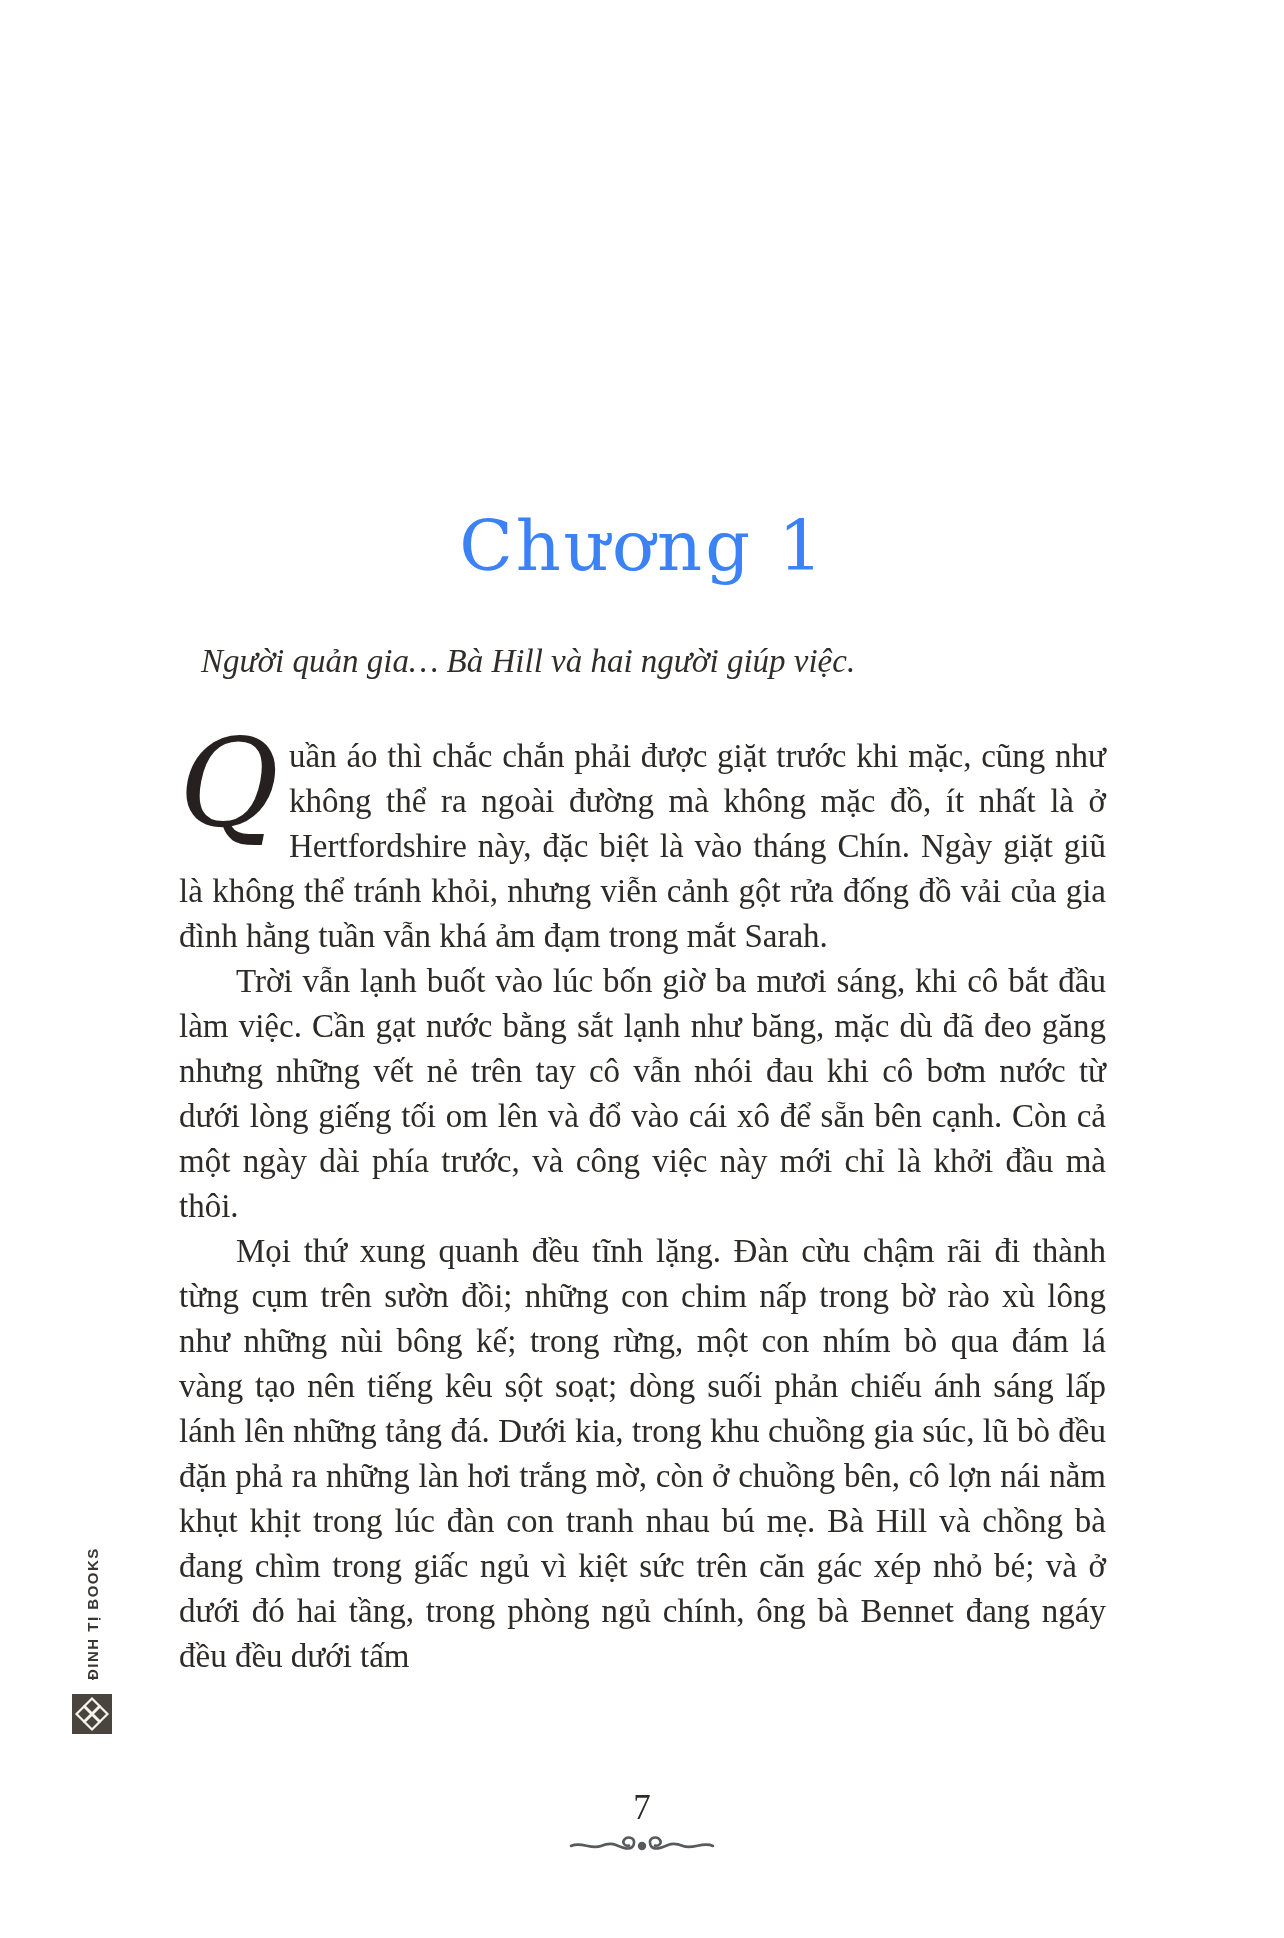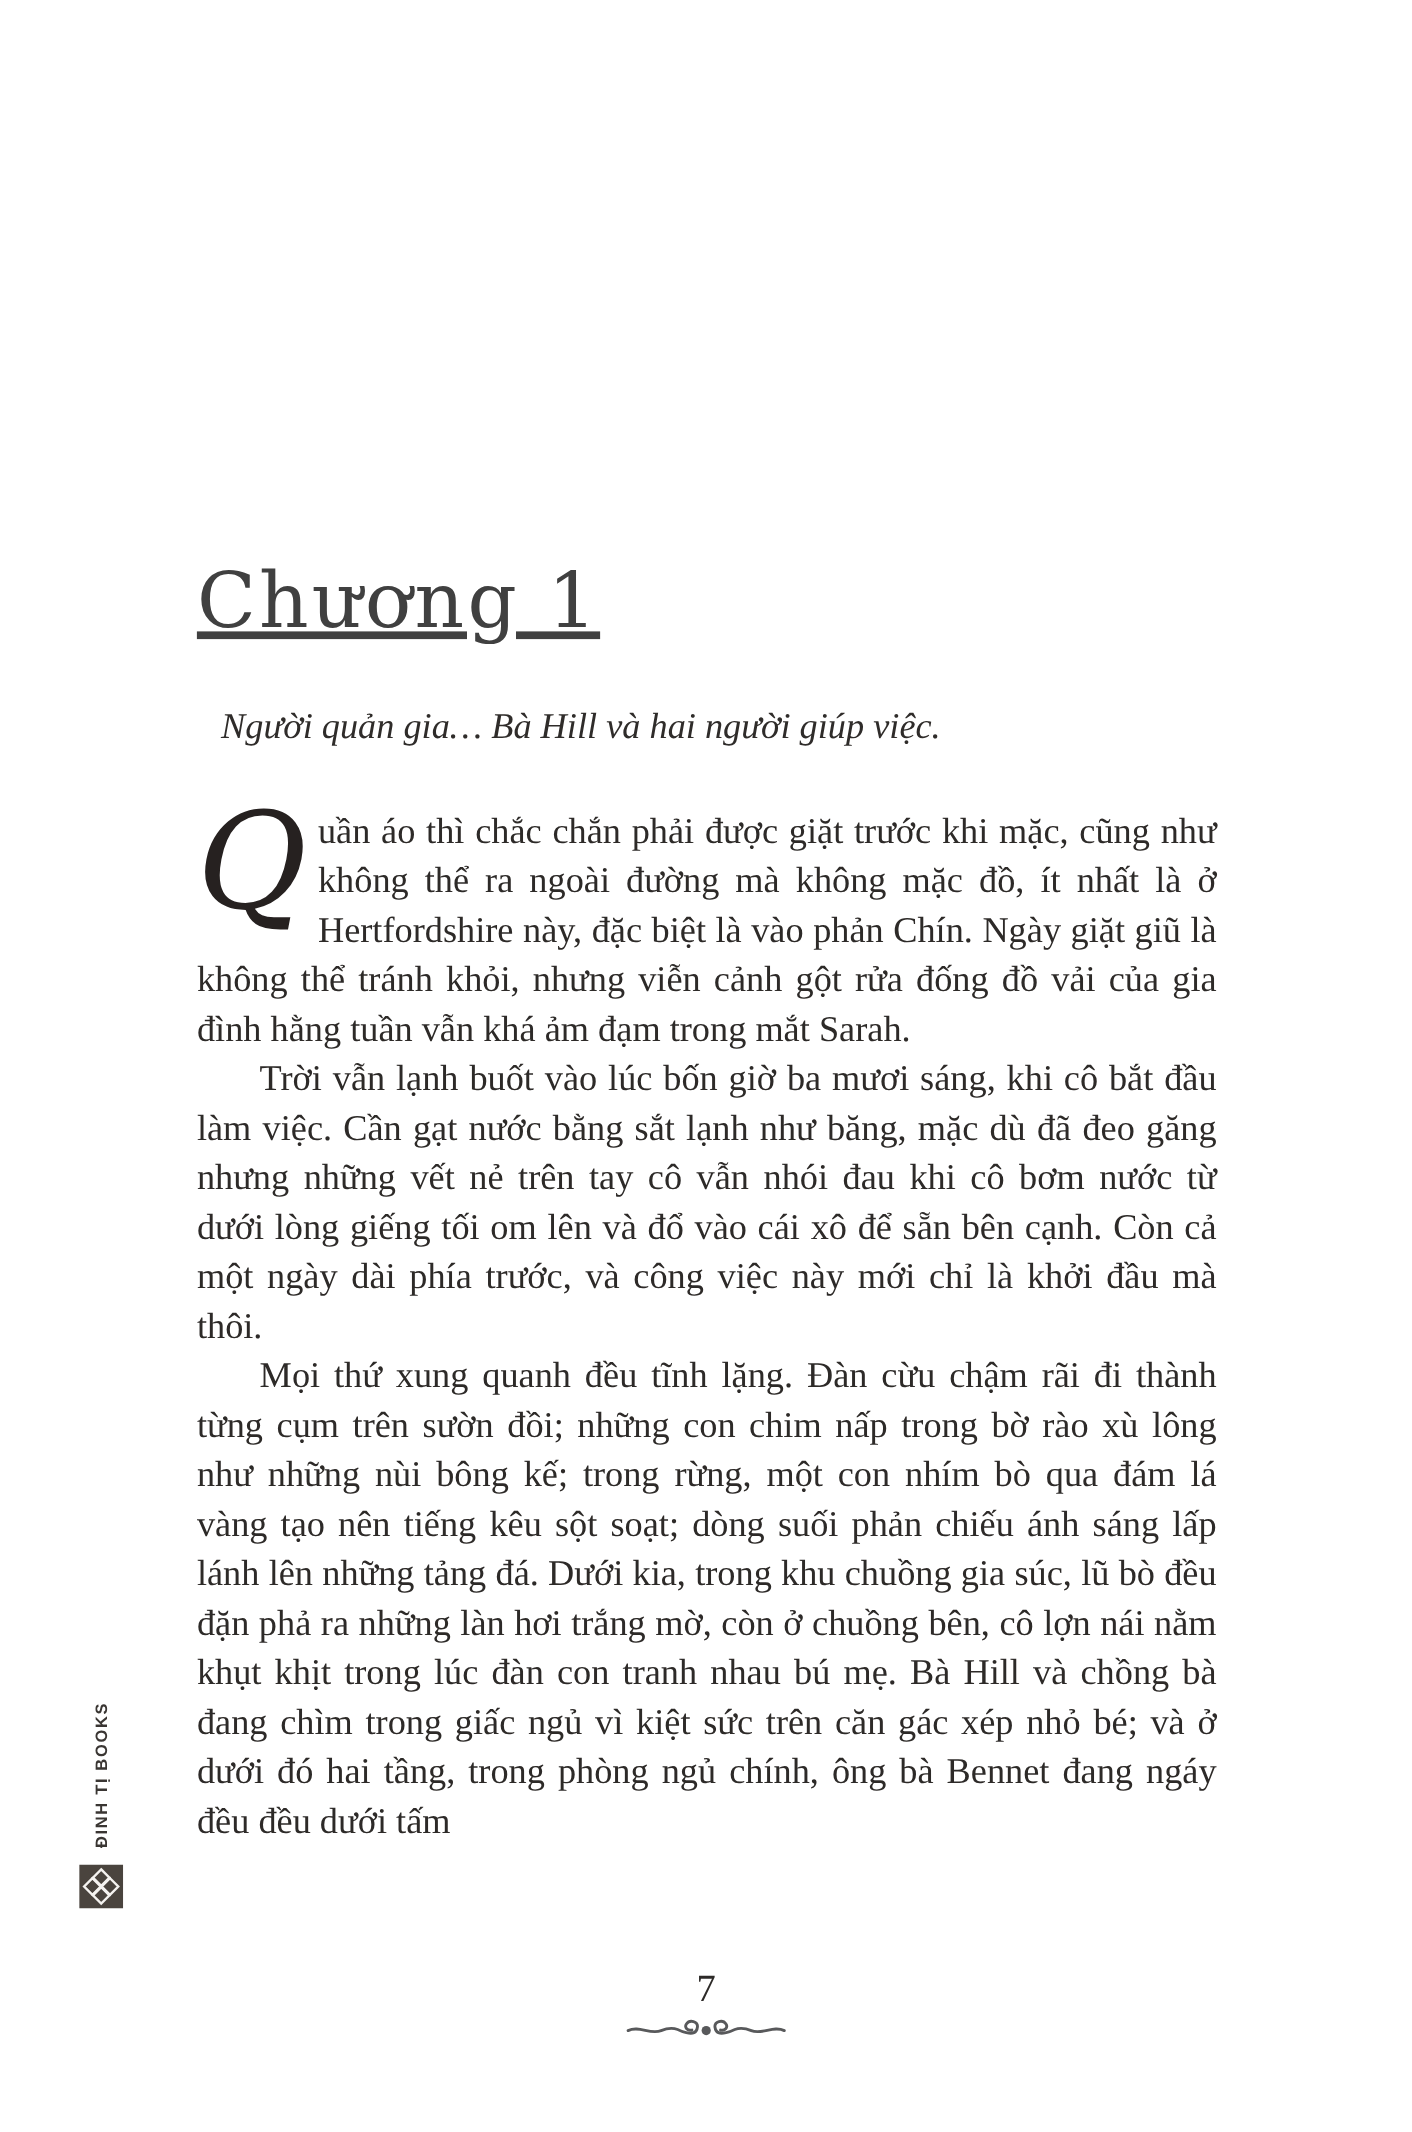--- a/index.html
+++ b/index.html
@@ -20,27 +20,27 @@
   
   .content {
     position: absolute;
     left: 179px;
     top: 0;
     width: 927px;
     padding-top: 508px;
   }
   .chapter-title {
     margin: 0;
+    text-align: center;
     font-family: "DejaVu Serif", serif;
     font-weight: 500;
     font-size: 70px;
     line-height: 1.1;
     letter-spacing: 3px;
-    color: #404040;
-    text-decoration: underline;
+    color: #3b82f6;
   }
   .epigraph {
     margin: 56px 0 0 22px;
     font-style: italic;
     font-size: 33px;
     line-height: 1.25;
     color: #2f2c2a;
   }
   .para {
     margin: 0;
@@ -128,21 +128,21 @@
         </g>
       </svg>
     </div>
   </aside>
 
   <main class="content">
     <h1 class="chapter-title">Chương 1</h1>
 
     <p class="epigraph">Người quản gia… Bà Hill và hai người giúp việc.</p>
 
-    <p class="para first"><span class="dropcap">Q</span><span>uần áo thì chắc chắn phải được giặt trước khi mặc, cũng như không thể ra ngoài đường mà không mặc đồ, ít nhất là ở Hertfordshire này, đặc biệt là vào phản Chín. Ngày giặt giũ là không thể tránh khỏi, nhưng viễn cảnh gột rửa đống đồ vải của gia đình hằng tuần vẫn khá ảm đạm trong mắt Sarah.</span></p>
+    <p class="para first"><span class="dropcap">Q</span><span>uần áo thì chắc chắn phải được giặt trước khi mặc, cũng như không thể ra ngoài đường mà không mặc đồ, ít nhất là ở Hertfordshire này, đặc biệt là vào tháng Chín. Ngày giặt giũ là không thể tránh khỏi, nhưng viễn cảnh gột rửa đống đồ vải của gia đình hằng tuần vẫn khá ảm đạm trong mắt Sarah.</span></p>
 
     <p class="para indent">Trời vẫn lạnh buốt vào lúc bốn giờ ba mươi sáng, khi cô bắt đầu làm việc. Cần gạt nước bằng sắt lạnh như băng, mặc dù đã đeo găng nhưng những vết nẻ trên tay cô vẫn nhói đau khi cô bơm nước từ dưới lòng giếng tối om lên và đổ vào cái xô để sẵn bên cạnh. Còn cả một ngày dài phía trước, và công việc này mới chỉ là khởi đầu mà thôi.</p>
 
     <p class="para indent">Mọi thứ xung quanh đều tĩnh lặng. Đàn cừu chậm rãi đi thành từng cụm trên sườn đồi; những con chim nấp trong bờ rào xù lông như những nùi bông kế; trong rừng, một con nhím bò qua đám lá vàng tạo nên tiếng kêu sột soạt; dòng suối phản chiếu ánh sáng lấp lánh lên những tảng đá. Dưới kia, trong khu chuồng gia súc, lũ bò đều đặn phả ra những làn hơi trắng mờ, còn ở chuồng bên, cô lợn nái nằm khụt khịt trong lúc đàn con tranh nhau bú mẹ. Bà Hill và chồng bà đang chìm trong giấc ngủ vì kiệt sức trên căn gác xép nhỏ bé; và ở dưới đó hai tầng, trong phòng ngủ chính, ông bà Bennet đang ngáy đều đều dưới tấm</p>
   </main>
 
   <footer class="page-footer">
     <div class="page-number">7</div>
     <div class="flourish">
       <svg width="150" height="26" viewBox="0 0 150 26" xmlns="http://www.w3.org/2000/svg">

